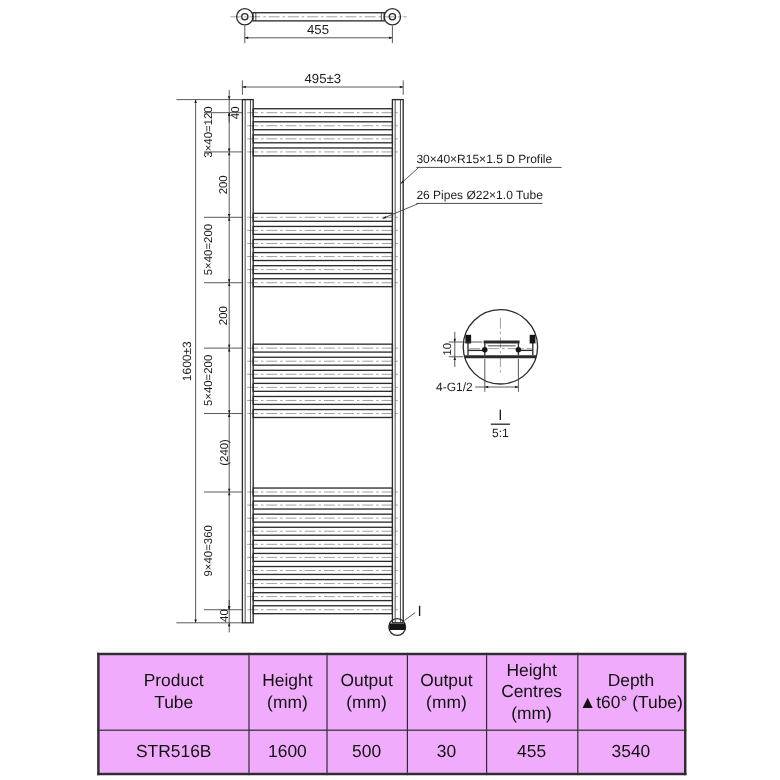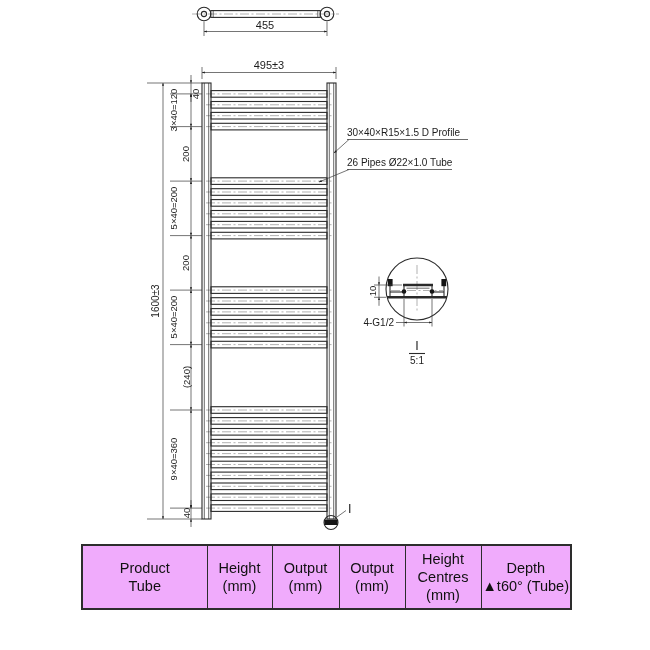--- a/index.html
+++ b/index.html
@@ -251,17 +251,25 @@
       <td>
         <div>Height</div>
         <div>Centres</div>
         <div>(mm)</div>
       </td>
       <td>
         <div>Depth</div>
         <div>▲t60° (Tube)</div>
       </td>
     </tr>
+    <tr class="data">
+      <td>STR516B</td>
+      <td>1600</td>
+      <td>500</td>
+      <td>30</td>
+      <td>455</td>
+      <td>3540</td>
+    </tr>
   </tbody>
       </table>
 </div>
 
 </div>
 
 </body></html>

